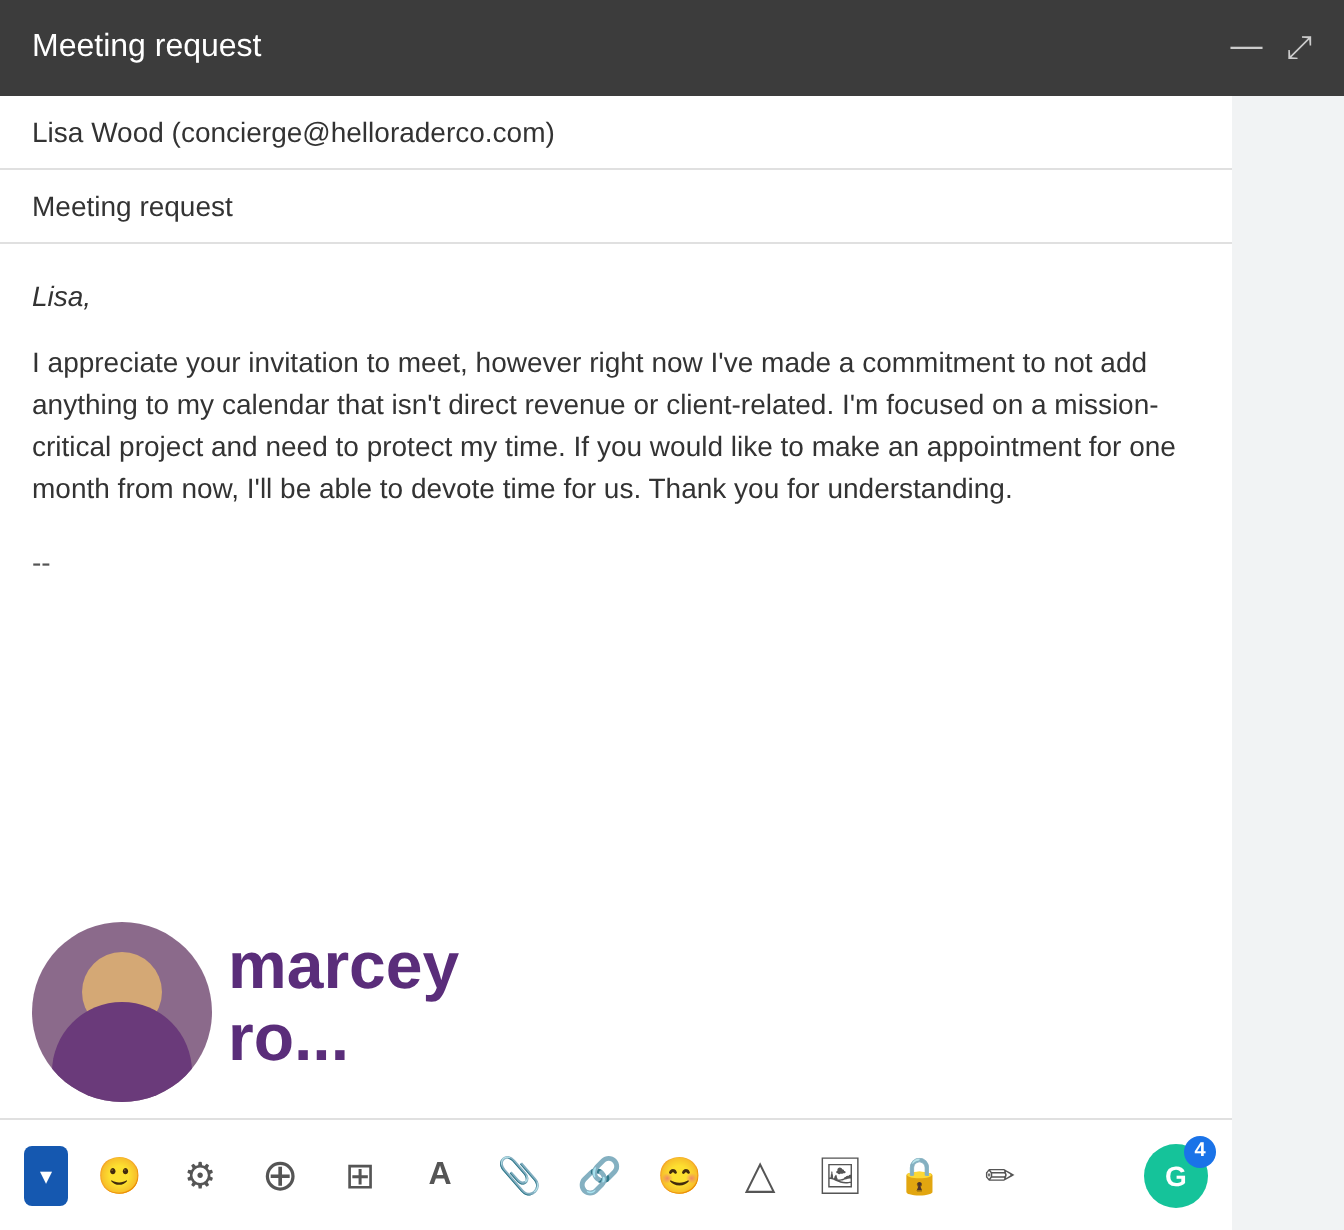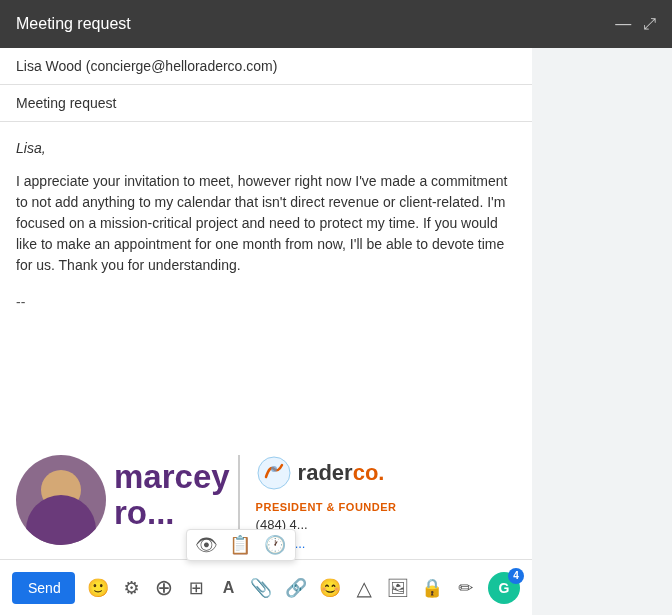--- a/index.html
+++ b/index.html
@@ -32,21 +32,21 @@
     }
     .title-bar-controls span {
       color: #ccc;
       font-size: 16px;
       cursor: pointer;
     }
 
     
     .email-window {
       background: white;
-      width: 532px;
+      width: 616px;
       height: 567px;
       display: flex;
       flex-direction: column;
     }
 
     
     .field-row {
       display: flex;
       align-items: center;
       padding: 10px 16px;
@@ -316,49 +316,26 @@
         <div class="person-body"></div>
       </div>
 
       <div class="signature-name-block" style="padding-left:8px; padding-top:4px;">
         <div class="sig-name">
           <span>marcey</span>
           <span>ro...</span>
         </div>
       </div>
 
-      <div class="signature-right">
-
-        <div class="company-logo">
-          <svg class="logo-icon" viewBox="0 0 36 36">
-            <circle cx="18" cy="18" r="16" fill="#e8f4ff" stroke="#99ccee" stroke-width="1"></circle>
-            <path d="M10 22 Q14 10 18 14 Q22 18 26 10" stroke="#e05a00" stroke-width="2.5" fill="none" stroke-linecap="round"></path>
-            <circle cx="18" cy="14" r="3" fill="#6699cc" opacity="0.7"></circle>
-          </svg>
-          <div class="logo-text">
-            rader<span>co.</span>
-          </div>
-        </div>
-        <div class="sig-title">PRESIDENT &amp; FOUNDER</div>
-        <div class="sig-phone">(484) 4...</div>
-        <div class="sig-email">hellora...</div>
-
-        <div class="sig-toolbar">
-          <span class="sig-toolbar-icon">👁</span>
-          <span class="sig-toolbar-icon">📋</span>
-          <span class="sig-toolbar-icon">🕐</span>
-        </div>
-      </div>
     </div>
   </div>
 
   <div class="bottom-toolbar">
 
     <div class="send-btn-group">
-      <button class="send-btn">Send</button>
       <button class="send-btn-arrow">▾</button>
     </div>
 
     <div class="toolbar-icon">🙂</div>
     <div class="toolbar-icon">⚙</div>
     <div class="toolbar-icon" style="font-size:22px; color:#555;">⊕</div>
     <div class="toolbar-icon">⊞</div>
     <div class="toolbar-icon" style="font-size:16px; font-weight:bold;">A</div>
     <div class="toolbar-icon">📎</div>
     <div class="toolbar-icon">🔗</div>

